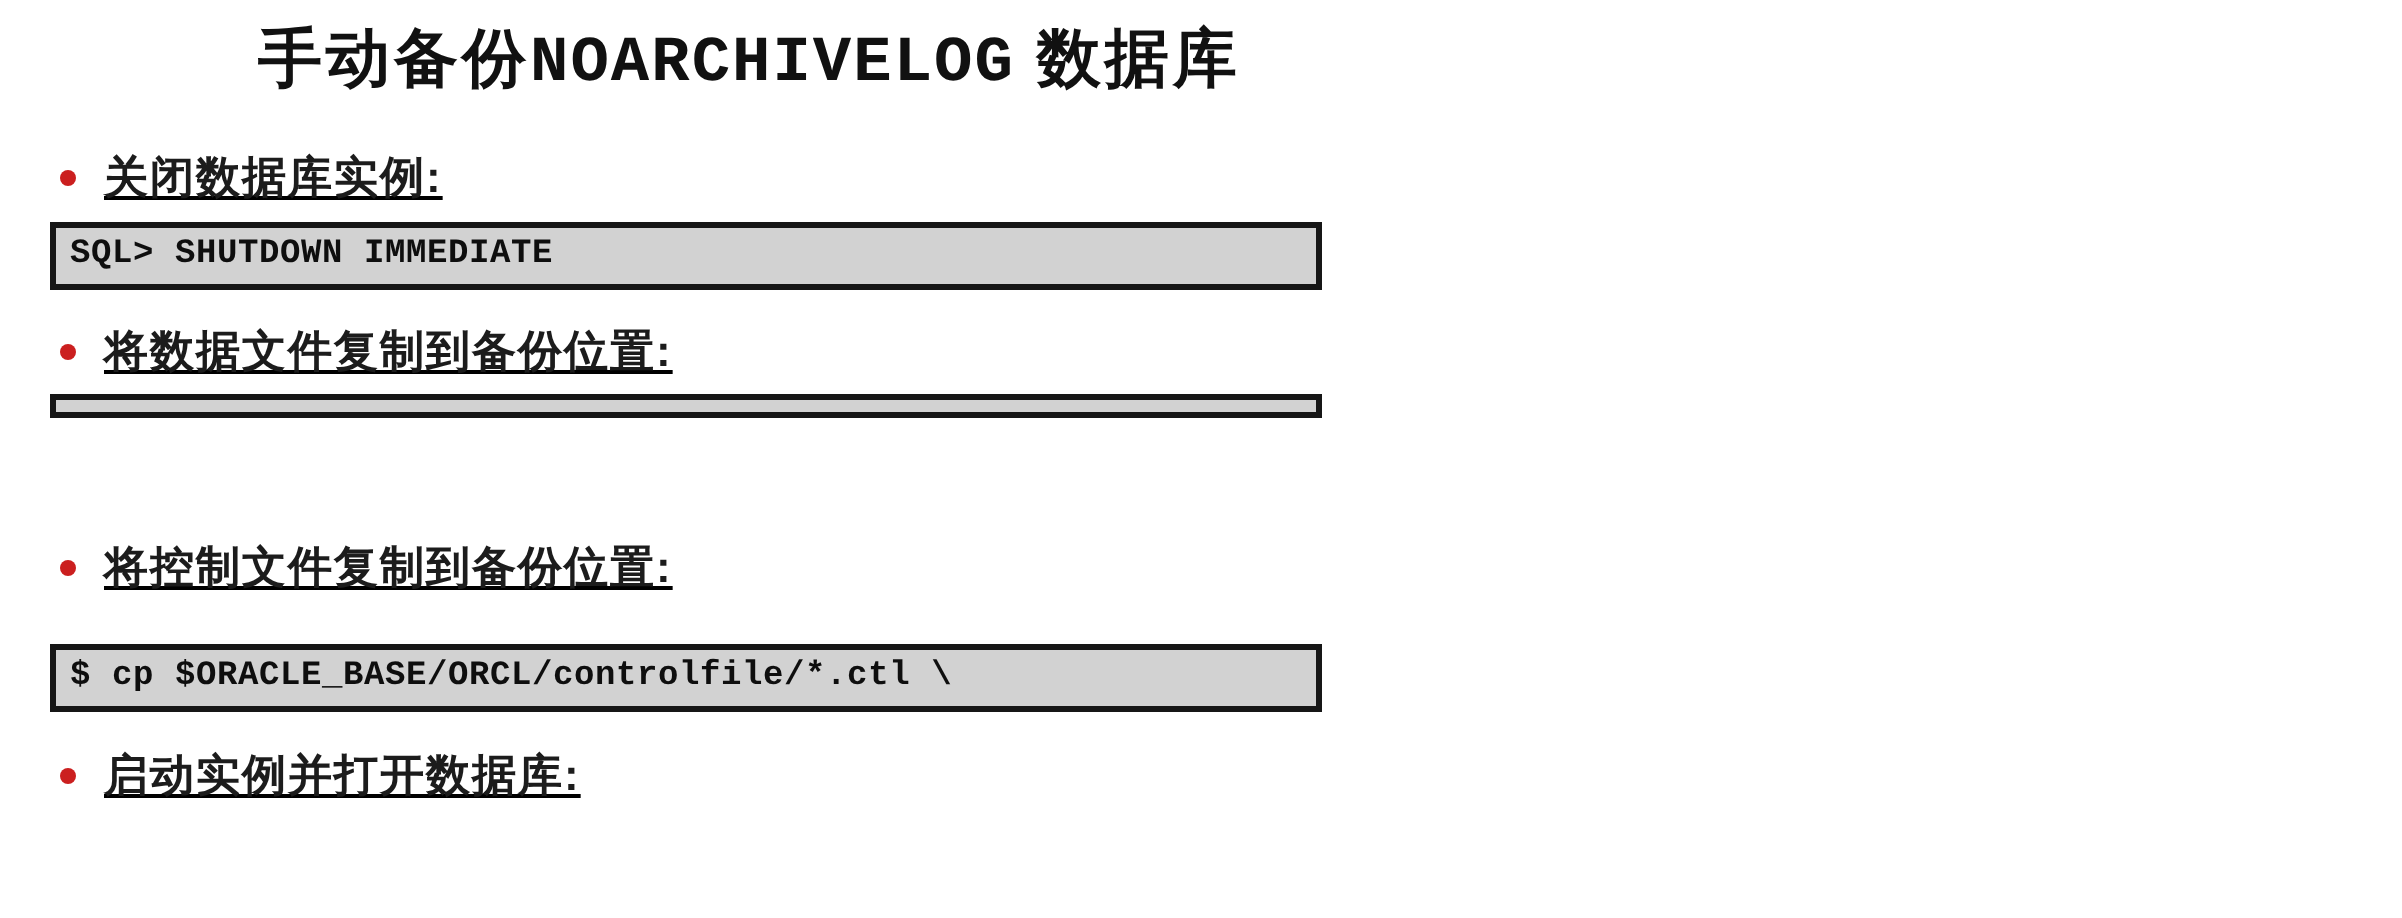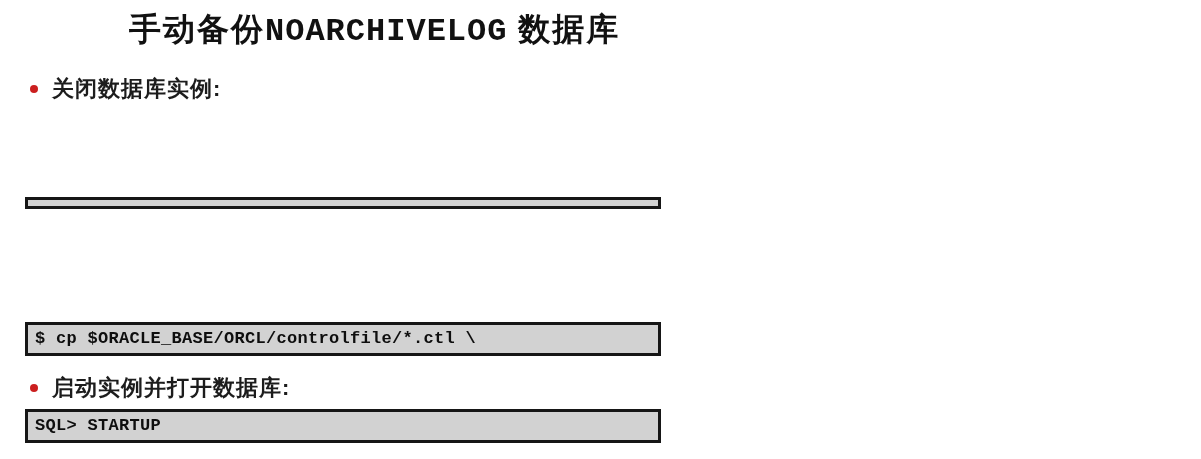--- a/index.html
+++ b/index.html
@@ -18,21 +18,21 @@
     color: var(--title-text, #111111);
     text-align: right;
   }
   .title .mono {
     font-family: "Liberation Mono", "DejaVu Sans Mono", monospace;
     font-weight: 700; letter-spacing: 1px;
   }
 
   .bullet-row {
     position: absolute; left: 30px;
-    display: flex; align-items: flex-start; white-space: nowrap;
+    display: flex; align-items: flex-start; white-space: nowrap; text-decoration: underline;
   }
   .dot {
     width: 8px; height: 8px; border-radius: 50%;
     background: var(--bullet-dot, #cb1f1f);
     margin: 9px 14px 0 0; flex: none;
   }
   .bullet-label {
     font-size: 22px; line-height: 26px; font-weight: 600;
     letter-spacing: 1px;
     color: var(--label-text, #1c1c1c);
@@ -55,29 +55,37 @@
 <body>
 
 <div class="slide">
 
   <h1 class="title"><span>手动备份</span><span class="mono">NOARCHIVELOG</span><span> 数据库</span></h1>
 
   <div class="bullet-row" style="top:76px">
     <span class="dot"></span>
     <span class="bullet-label">关闭数据库实例:</span>
   </div>
+  <div class="code-block" style="top:111px">
+    <div class="code-line">SQL&gt; SHUTDOWN IMMEDIATE</div>
+  </div>
 
+  <div class="bullet-row" style="top:163px">
+    <span class="dot"></span>
+    <span class="bullet-label">将数据文件复制到备份位置:</span>
+  </div>
   <div class="code-block" style="top:197px">
   </div>
 
+  <div class="bullet-row" style="top:271px">
+    <span class="dot"></span>
+    <span class="bullet-label">将控制文件复制到备份位置:</span>
+  </div>
   <div class="code-block" style="top:322px">
     <div class="code-line">$ cp $ORACLE_BASE/ORCL/controlfile/*.ctl \</div>
   </div>
 
   <div class="bullet-row" style="top:375px">
     <span class="dot"></span>
     <span class="bullet-label">启动实例并打开数据库:</span>
   </div>
-  <div class="code-block" style="top:409px">
-    <div class="code-line">SQL&gt; STARTUP</div>
-  </div>
 
 </div>
 
 </body></html>

